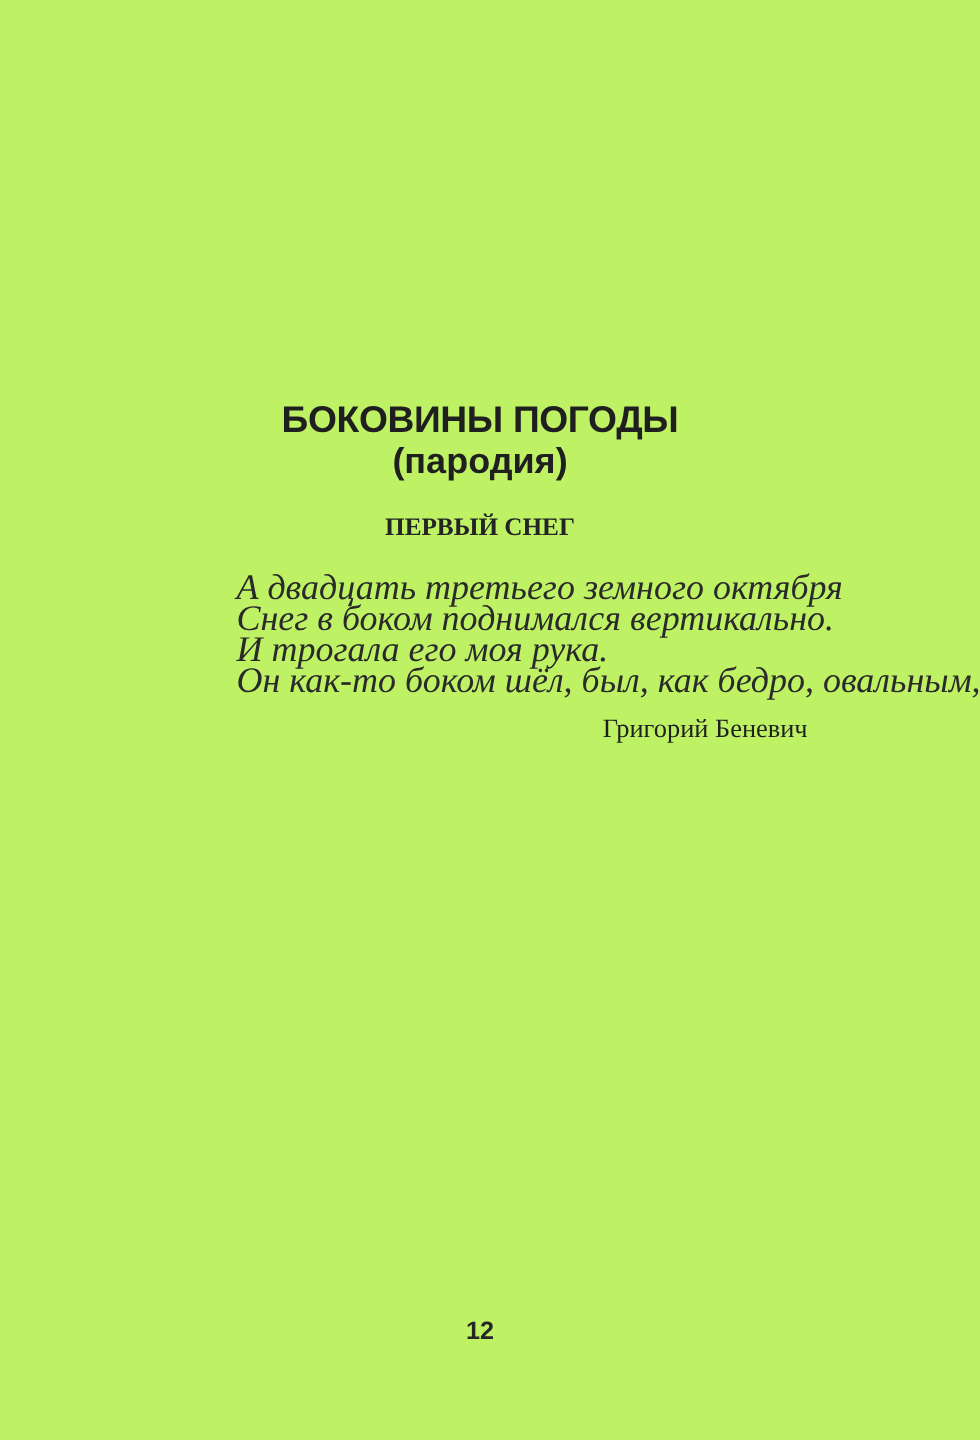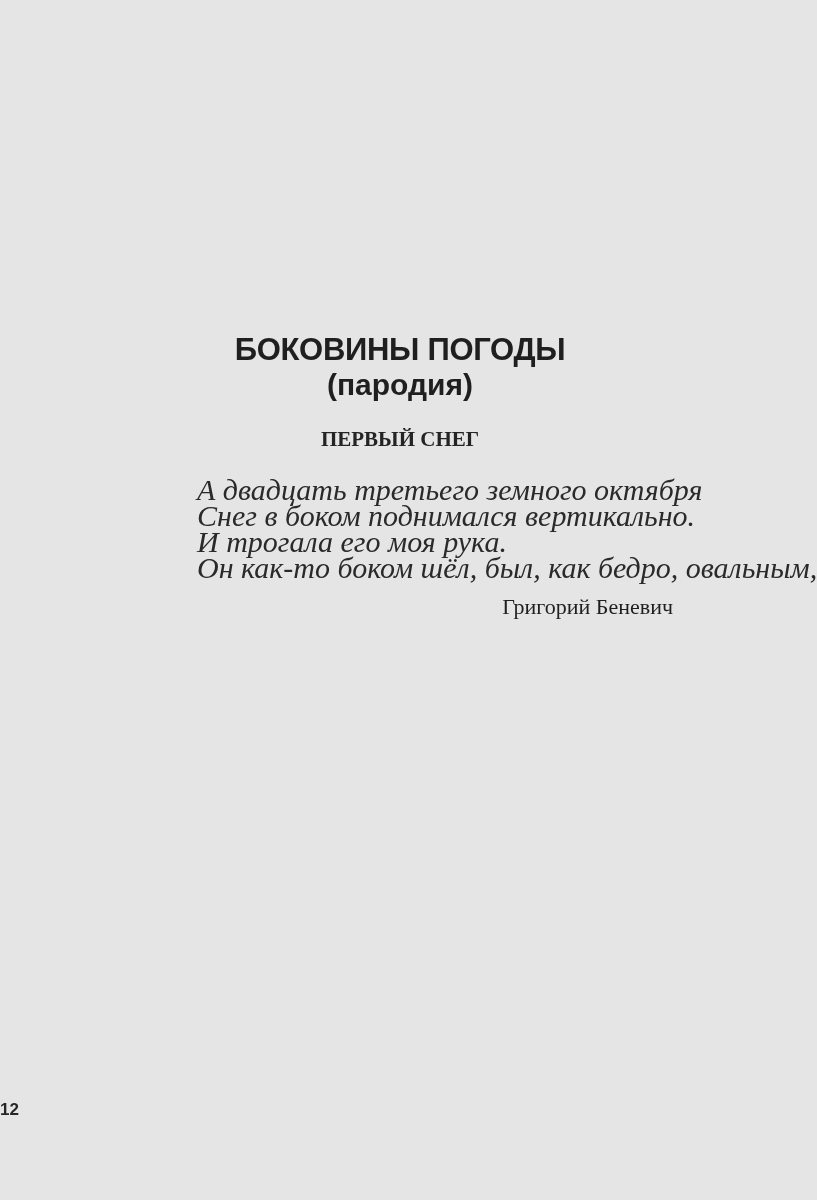--- a/index.html
+++ b/index.html
@@ -4,21 +4,21 @@
 <style>
   html, body {
     margin: 0;
     padding: 0;
     background: #ffffff;
   }
   .page {
     position: relative;
     width: 817px;
     height: 1200px;
-    background: #e5e5e5;
+    background: #bef264;
     overflow: hidden;
     font-family: "Liberation Serif", serif;
     color: #222222;
   }
   .title-block {
     position: absolute;
     top: 332px;
     left: 0;
     width: 800px;
     text-align: center;
@@ -69,24 +69,24 @@
     font-weight: 400;
     font-size: 22px;
     line-height: 26px;
     color: #1f1f1f;
   }
   .page-number {
     position: absolute;
     top: 1098px;
     left: 0;
     width: 800px;
-    text-align: left;
+    text-align: center;
     font-family: "Liberation Sans", sans-serif;
     font-weight: 700;
-    font-size: 17px;
+    font-size: 21px;
     line-height: 24px;
     color: #262626;
   }
 </style>
 </head>
 <body>
 
 <div class="page">
 
   <div class="title-block">

